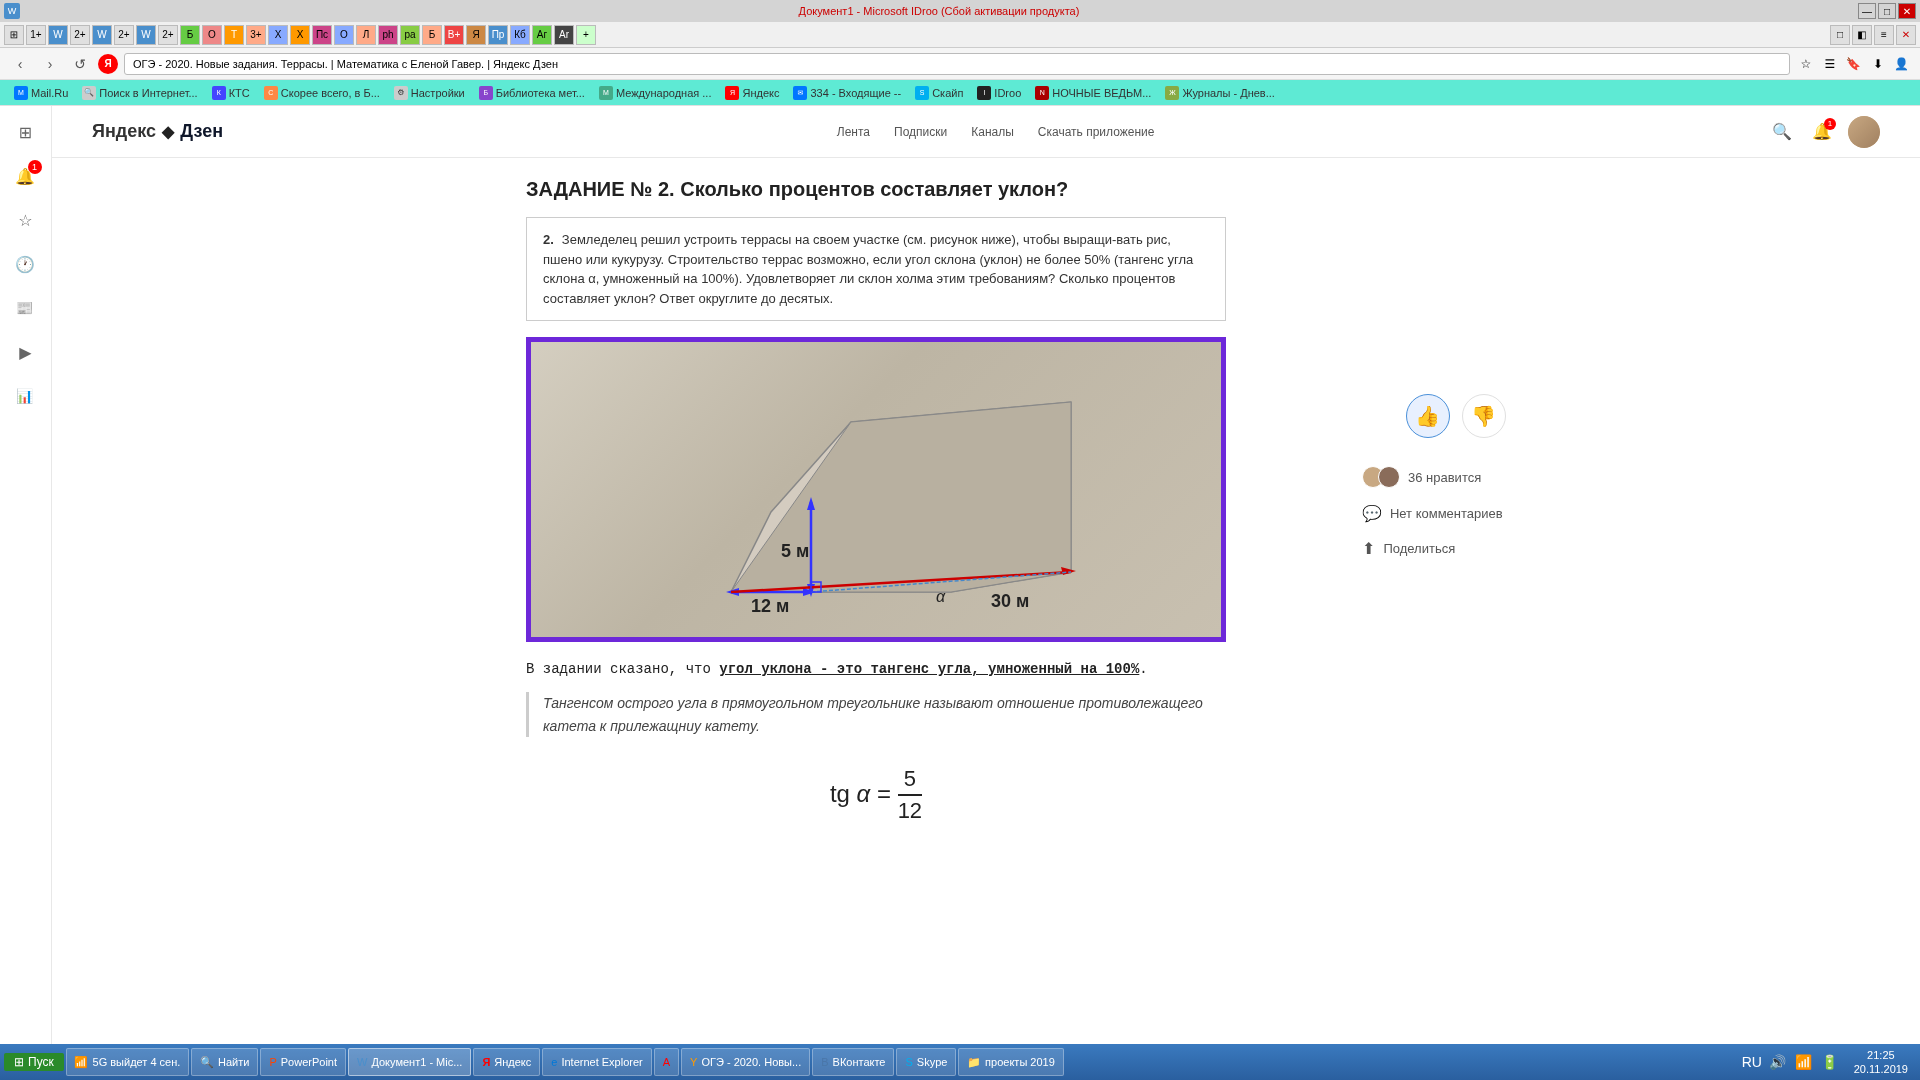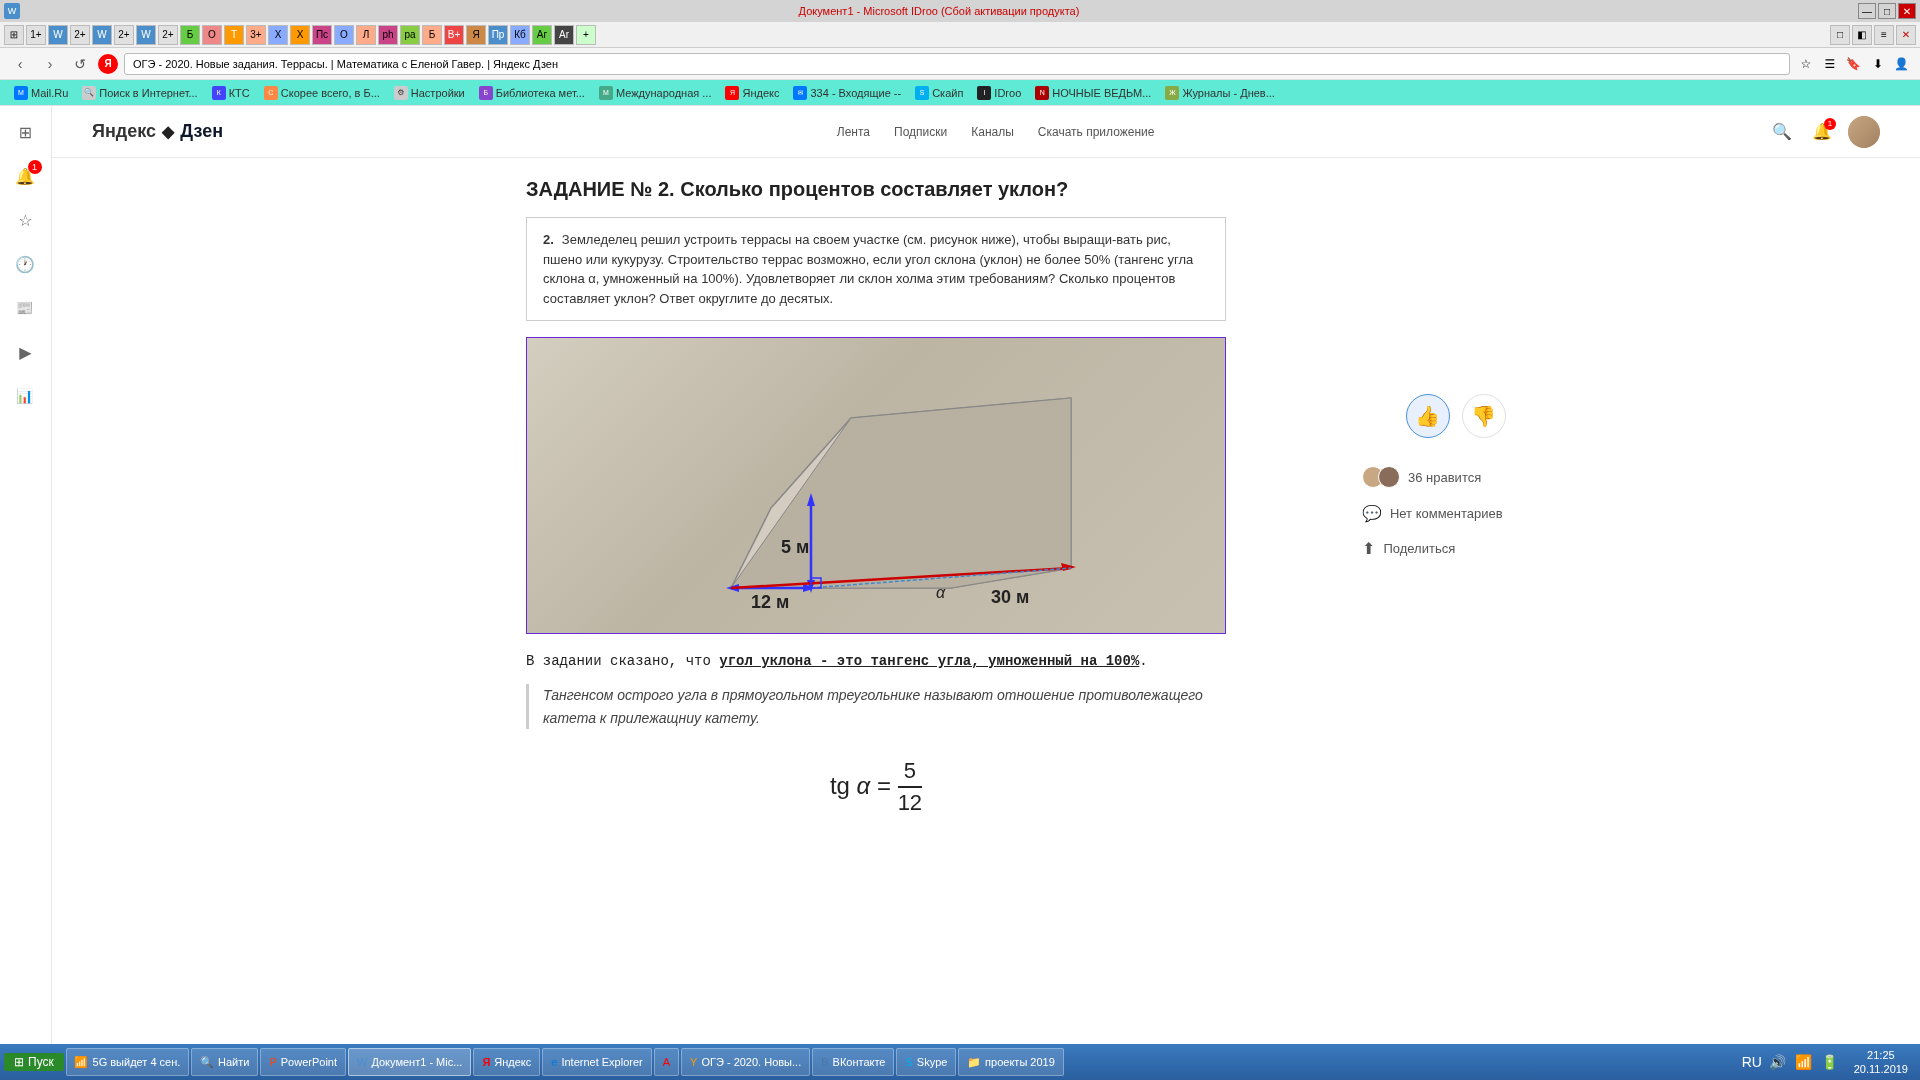--- a/index.html
+++ b/index.html
@@ -208,21 +208,21 @@
       background: #fff;
     }
     .task-box-number {
       float: left;
       font-weight: bold;
       margin-right: 8px;
     }
     .diagram-box {
       width: 100%;
       margin-bottom: 16px;
-      border: 1px solid #6d28d9;
+      border: 5px solid #6d28d9;
       overflow: hidden;
     }
     .diagram-img {
       width: 100%;
       height: 295px;
       background: linear-gradient(135deg, #d4cec0 0%, #bdb5a4 40%, #c8c0b0 100%);
       position: relative;
       display: flex;
       align-items: center;
       justify-content: center;

